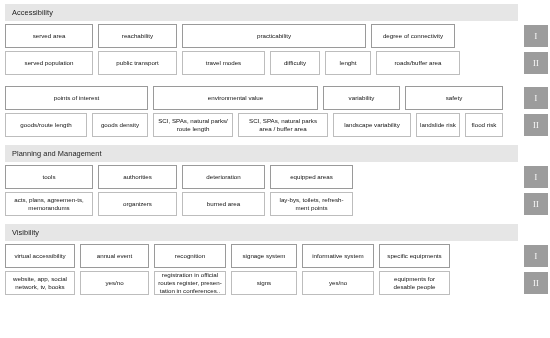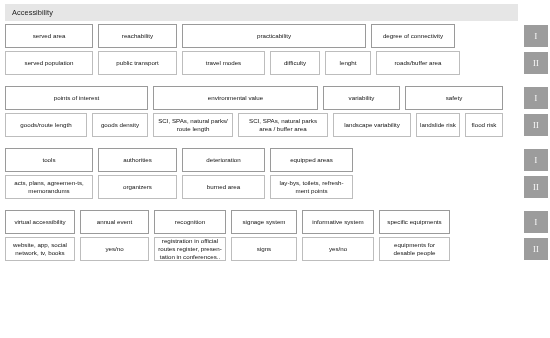--- a/index.html
+++ b/index.html
@@ -153,20 +153,21 @@
             <div class="cell" style="width: 78px;">landscape variability</div>
             <div class="cell" style="width: 44px;">landslide risk</div>
             <div class="cell" style="width: 38px;">flood risk</div>
           </div>
           <div class="badge">II</div>
         </div>
       </div>
     </div>
     <div class="sec-gap"></div>
     <div class="section">
+      <div class="section-header">Planning and Management</div>
       <div class="rows">
         <div class="row row-1">
           <div class="boxes">
             <div class="cell" style="width: 88px;">tools</div>
             <div class="cell" style="width: 79px;">authorities</div>
             <div class="cell" style="width: 83px;">deterioration</div>
             <div class="cell" style="width: 83px;">equipped areas</div>
           </div>
           <div class="badge">I</div>
         </div>
@@ -176,20 +177,21 @@
             <div class="cell" style="width: 79px;">organizers</div>
             <div class="cell" style="width: 83px;">burned area</div>
             <div class="cell" style="width: 83px;">lay-bys, toilets, refresh-ment points</div>
           </div>
           <div class="badge">II</div>
         </div>
       </div>
     </div>
     <div class="sec-gap"></div>
     <div class="section">
+      <div class="section-header">Visibility</div>
       <div class="rows">
         <div class="row row-1">
           <div class="boxes">
             <div class="cell" style="width: 70px;">virtual accessibility</div>
             <div class="cell" style="width: 69px;">annual event</div>
             <div class="cell" style="width: 72px;">recognition</div>
             <div class="cell" style="width: 66px;">signage system</div>
             <div class="cell" style="width: 72px;">informative system</div>
             <div class="cell" style="width: 71px;">specific equipments</div>
           </div>

